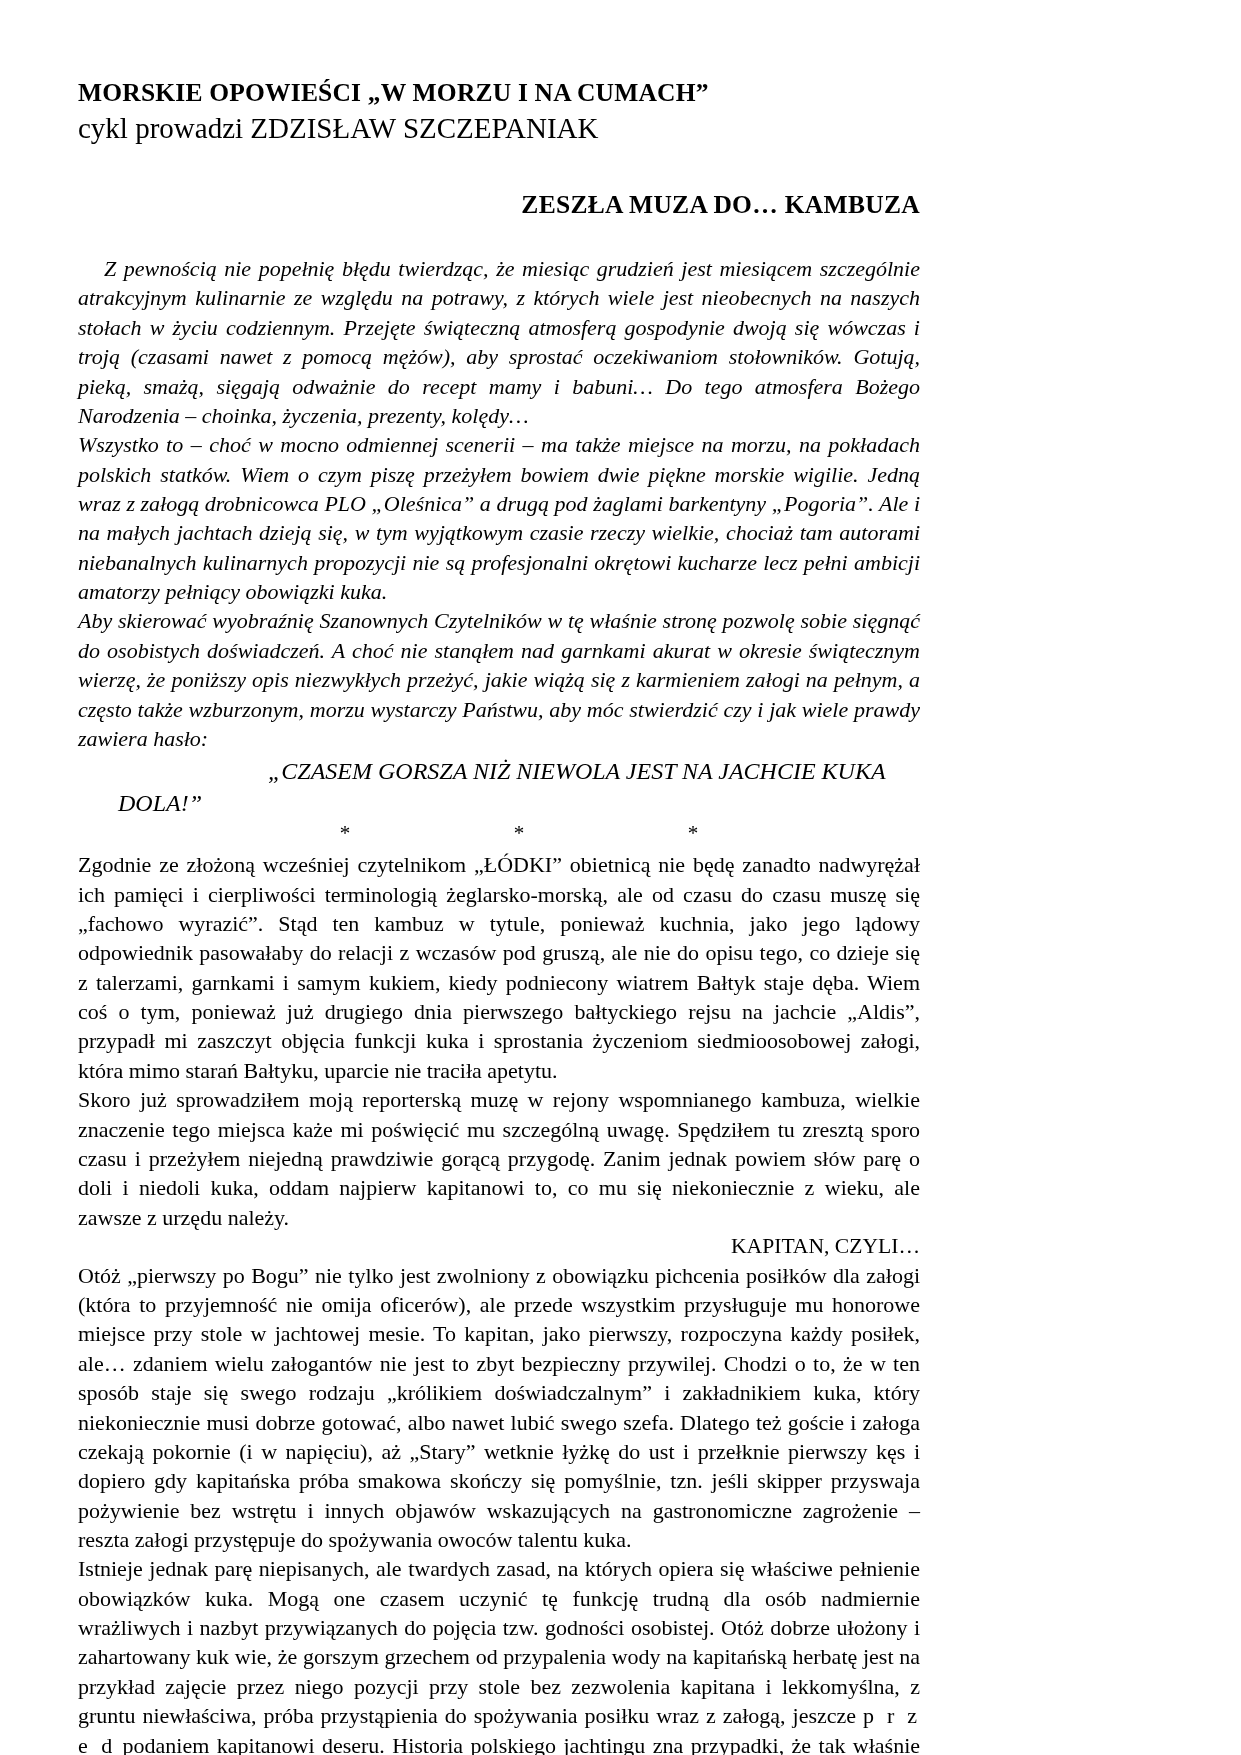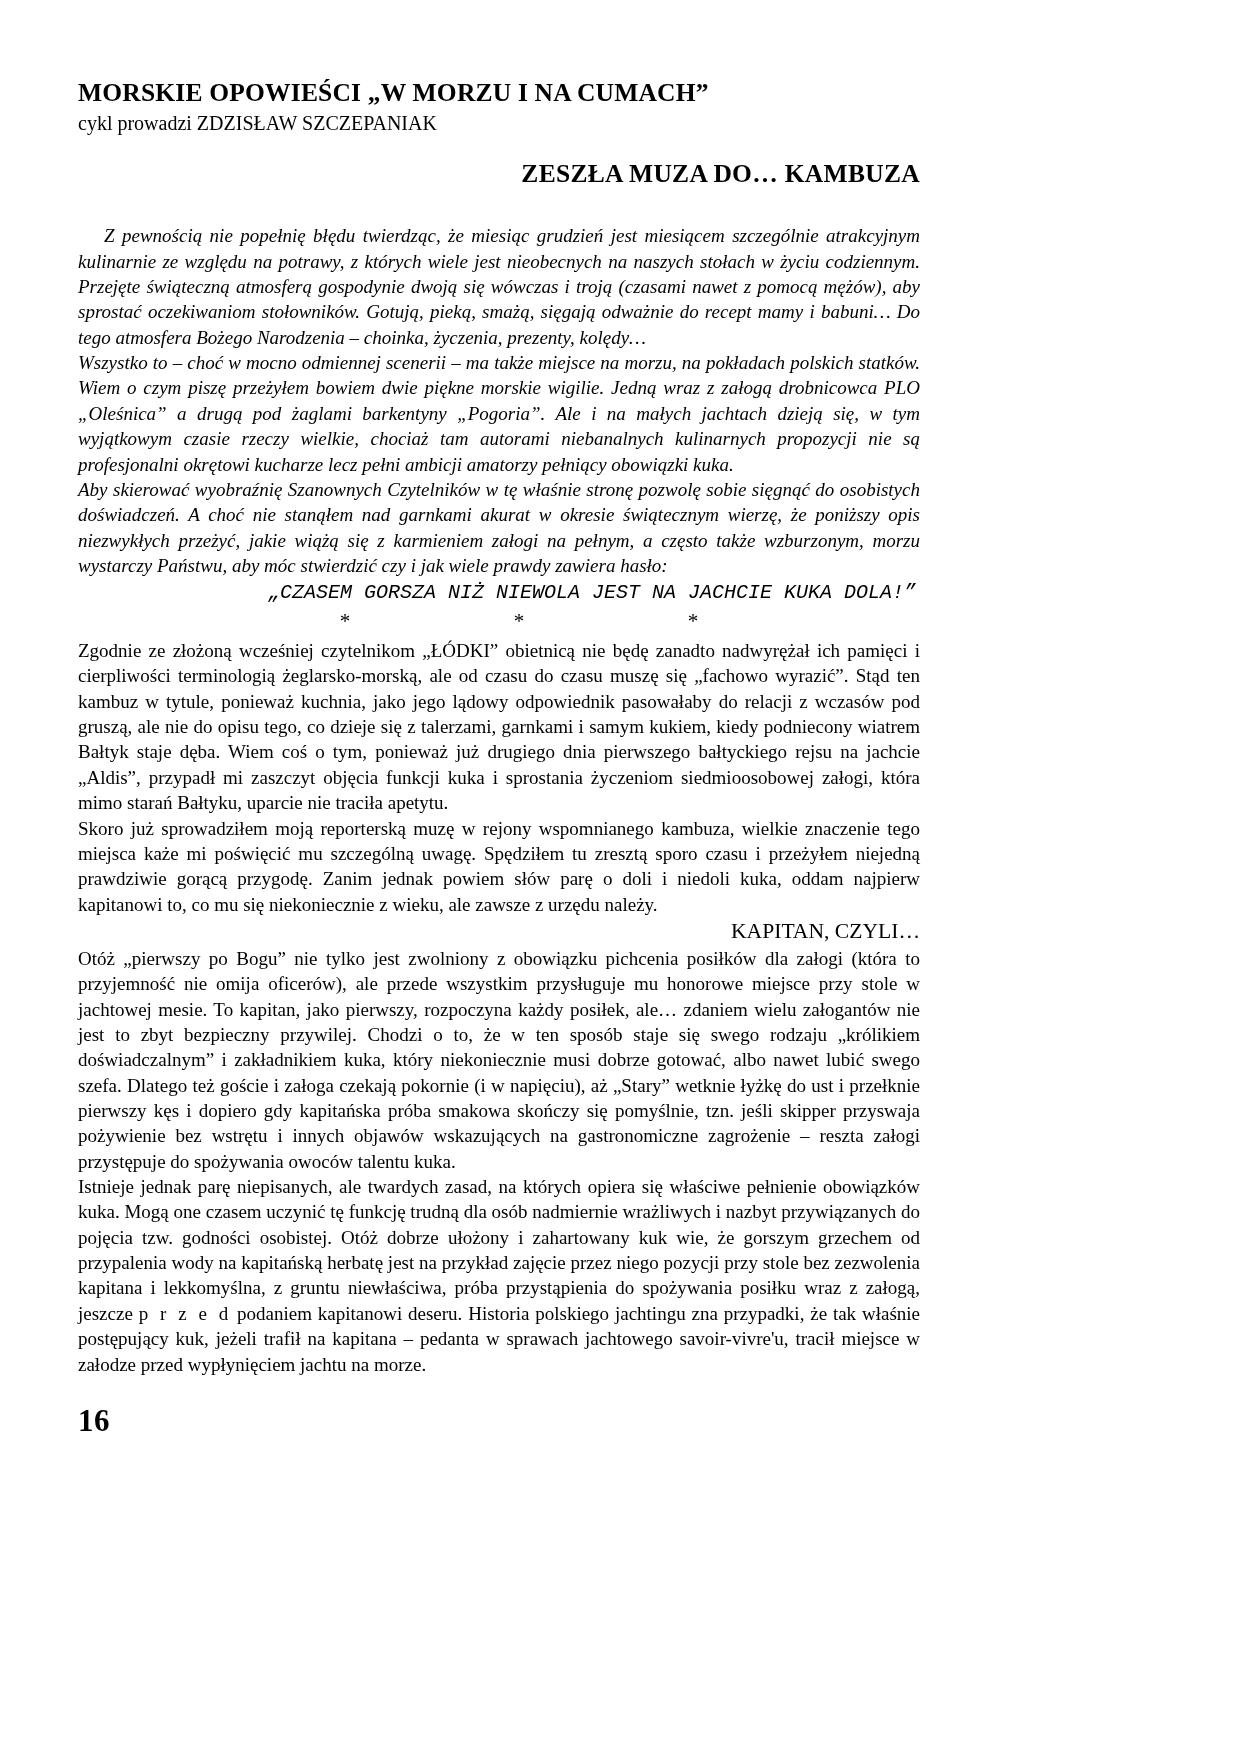--- a/index.html
+++ b/index.html
@@ -22,54 +22,53 @@
     padding: 78px 72px 30px 78px;
   }
   .series-title {
     font-size: 25.5px;
     font-weight: bold;
     letter-spacing: 0.2px;
     line-height: 1.15;
     margin: 0 0 4px 0;
   }
   .series-host {
-    font-size: 20px;
+    font-size: 29px;
     font-weight: normal;
     line-height: 1.2;
-    margin: 0 0 24px 0;
+    margin: 0 0 44px 0;
   }
   .article-title {
     font-size: 25.5px;
     font-weight: bold;
     letter-spacing: 0.3px;
     margin: 0 0 34px 0;
     text-align: right;
   }
   p {
     margin: 0;
-    font-size: 19px;
+    font-size: 22px;
     line-height: 1.335;
     text-align: justify;
     text-justify: inter-word;
   }
   .italic-block p {
     font-style: italic;
   }
   .indent {
     text-indent: 26px;
   }
   .quote-line {
     font-style: italic;
-    font-size: 20px;
+    font-size: 24px;
     text-align: center;
     margin: 2px 0 0 0;
     padding-left: 40px;
     text-align: left;
     text-indent: 150px;
-    font-family: Liberation Mono, monospace;
   }
   .stars {
     display: flex;
     justify-content: space-around;
     width: 62%;
     margin: 2px auto 4px 180px;
     font-size: 21px;
     letter-spacing: 0;
   }
   .stars span {

